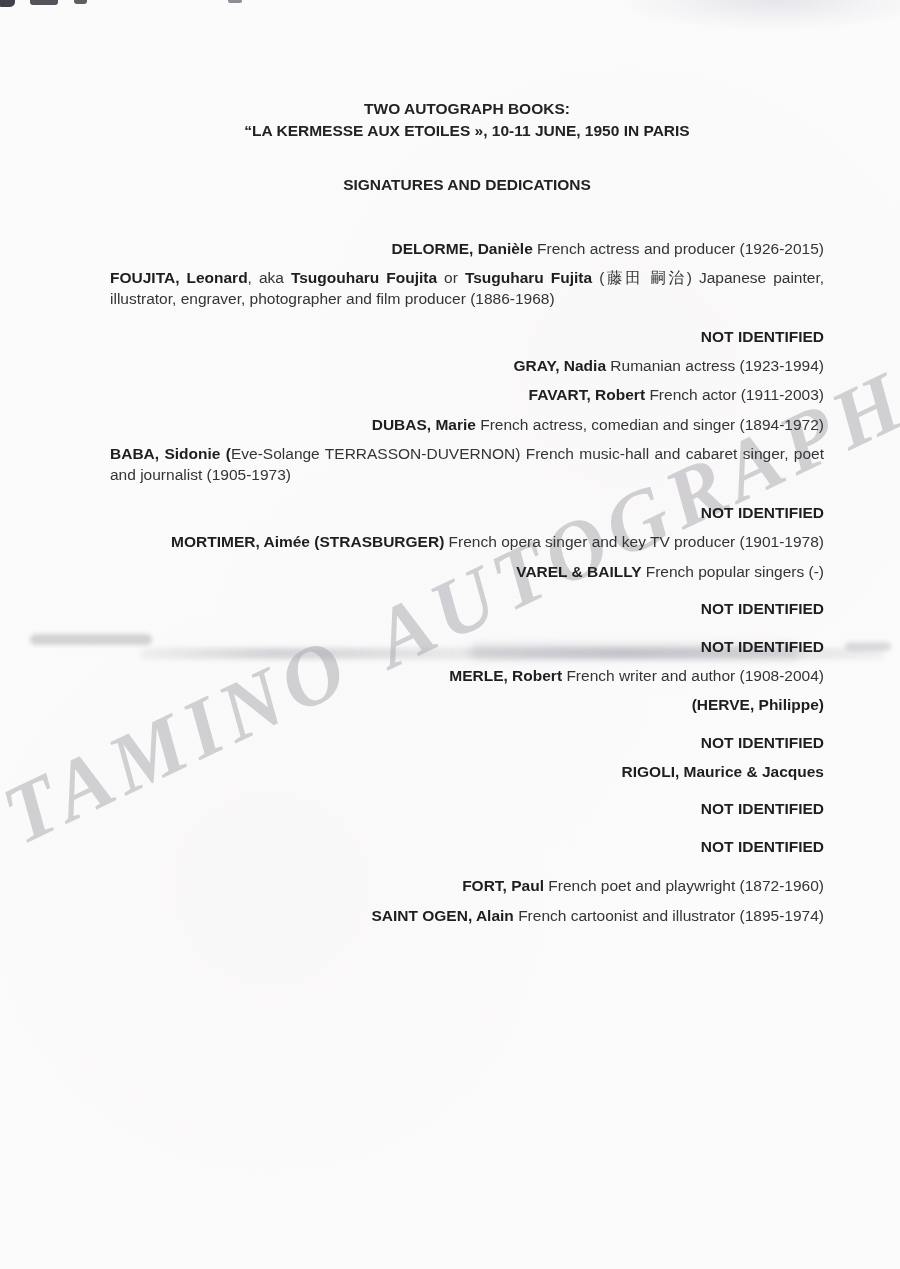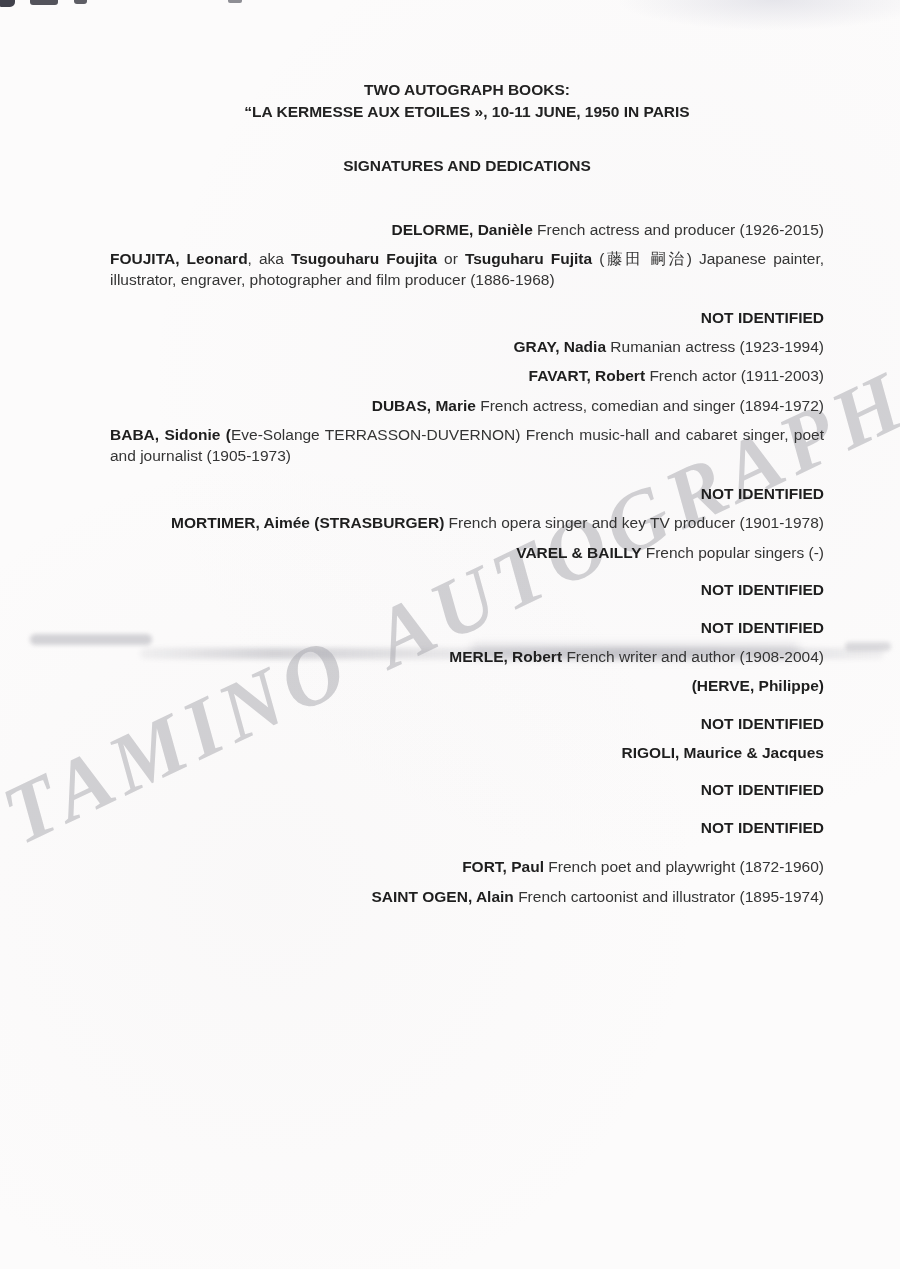--- a/index.html
+++ b/index.html
@@ -24,21 +24,21 @@
     transform-origin:0 84px;
     transform:rotate(-25.5deg);
     font-family:"Liberation Serif",serif;
     font-style:italic;font-weight:700;
     font-size:84px;letter-spacing:7px;word-spacing:12px;
     color:var(--watermark,rgba(125,125,136,.34));
     white-space:nowrap;user-select:none;z-index:1;
   }
   
   .content{
-    position:absolute;left:110px;top:79px;width:714px;z-index:2;
+    position:absolute;left:110px;top:98px;width:714px;z-index:2;
     color:var(--ink,#2e2e2e);
     font-size:15.5px;line-height:21.5px;
   }
   .title-line{font-weight:700;text-align:center;margin:0;color:#222;}
   .subtitle{font-weight:700;text-align:center;margin:33px 0 0;color:#222;}
   .entries{margin-top:42px;}
   p.entry{margin:0 0 7.8px;text-align:right;}
   p.entry.justify{text-align:justify;}
   p.entry.indent{padding-left:54px;margin-top:16px;}
   p.entry.gap-before{margin-top:18px;}

